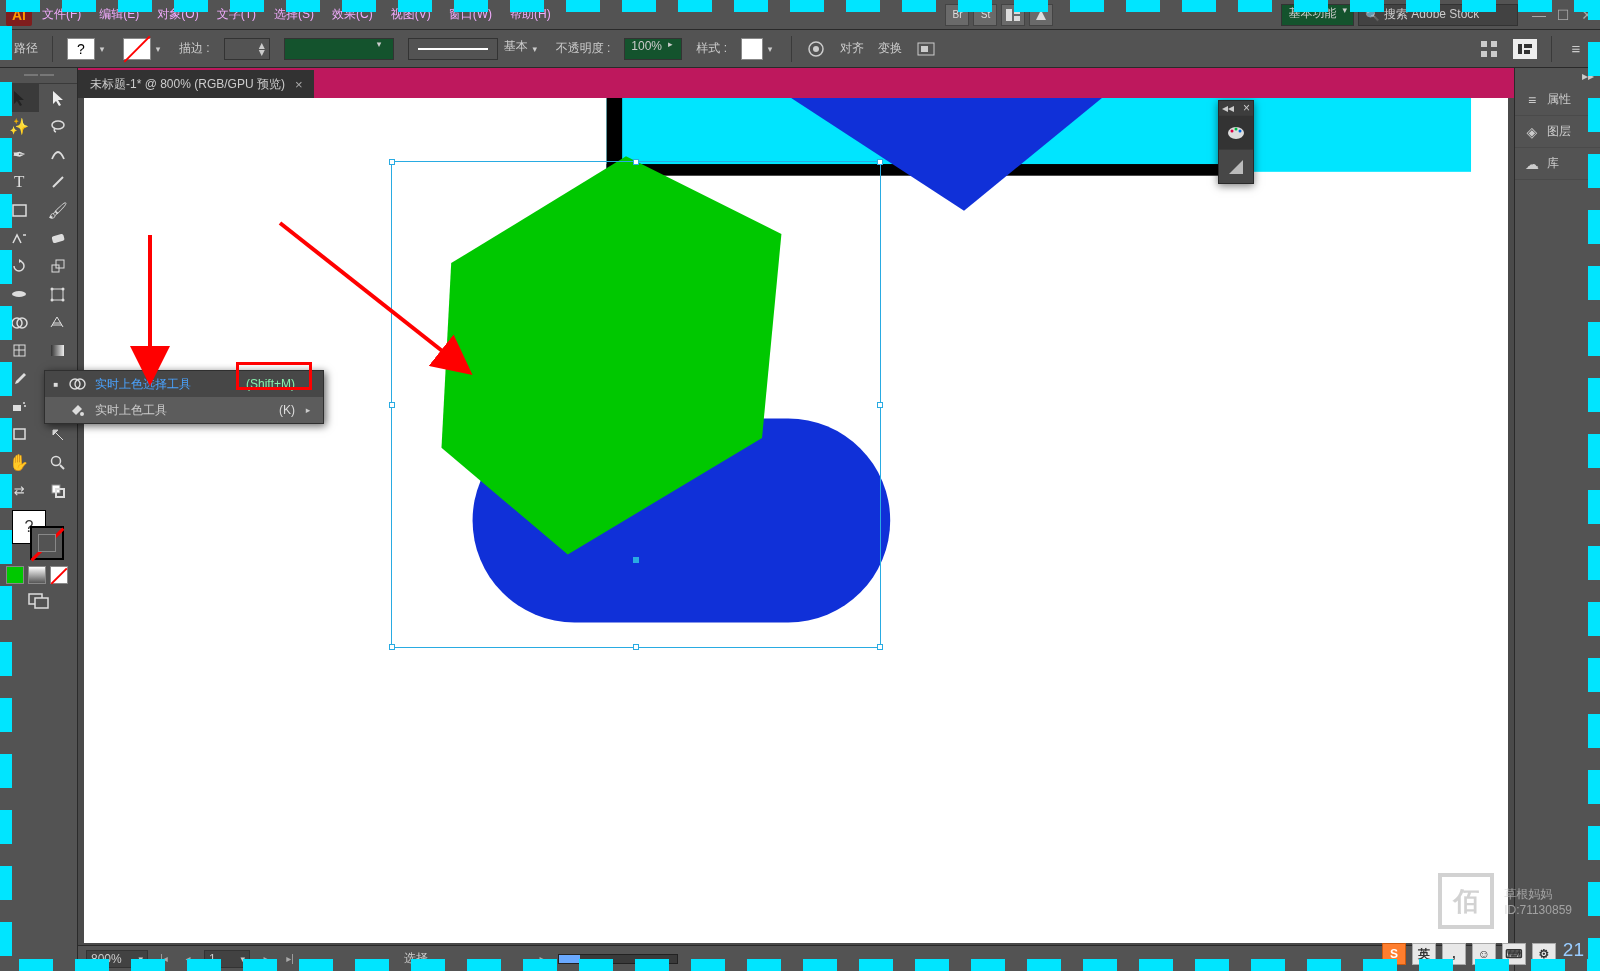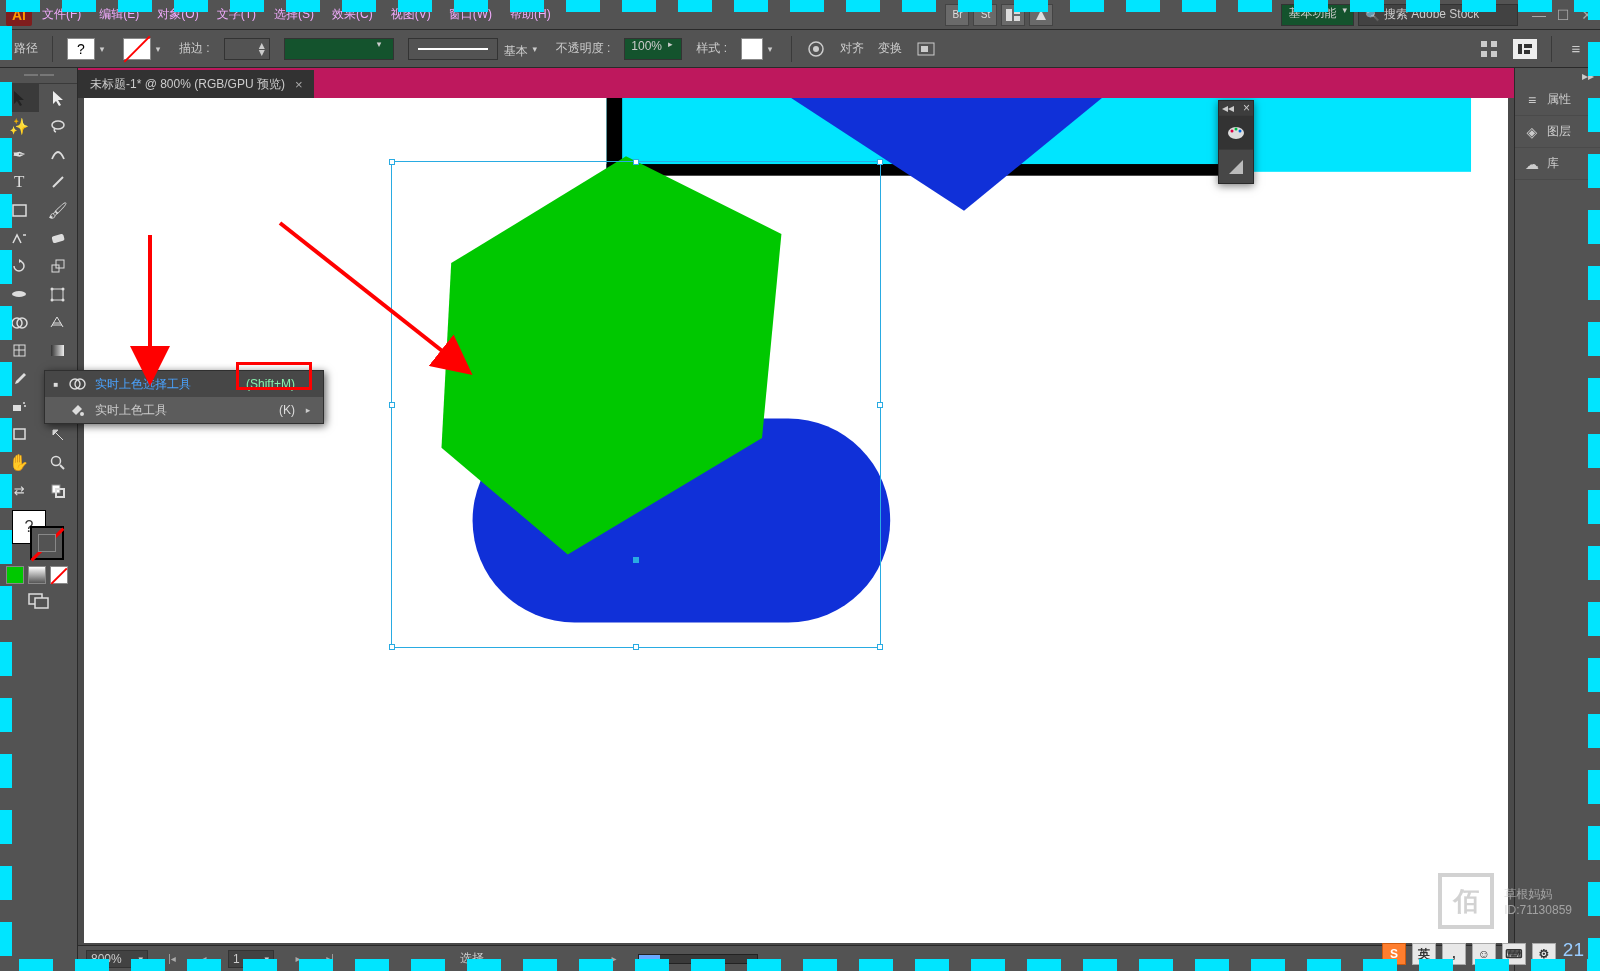--- a/index.html
+++ b/index.html
@@ -41,21 +41,21 @@
 .fs-stroke::after{content:"";position:absolute;inset:6px;background:#535353;border:1px solid #888}
 .fs-stroke .nodiag{position:absolute;width:150%;height:3px;background:red;transform:rotate(-45deg);top:50%;left:-25%}
 .color-row{grid-column:1/3;height:22px;display:flex;gap:4px;padding:0 6px;align-items:center}
 .cr-sw{width:18px;height:18px;border:1px solid #888}
 .doc-area{flex:1;display:flex;flex-direction:column;background:#323232;min-width:0}
 .tabbar{height:30px;background:#be185d;display:flex;align-items:flex-end}
 .doctab{height:28px;background:#323232;padding:0 12px;display:flex;align-items:center;gap:10px;color:#ddd;font-size:12px}
 .doctab .x{color:#aaa;font-size:13px}
 .canvas-wrap{flex:1;position:relative;background:#4a4a4a;overflow:hidden}
 .canvas{position:absolute;left:6px;top:0;right:6px;bottom:28px;background:#fff}
-.statusbar{height:26px;background:#535353;display:flex;align-items:center;padding:0 8px;gap:16px;border-top:1px solid #2a2a2a;position:absolute;left:0;right:0;bottom:0}
+.statusbar{height:26px;background:#535353;display:flex;align-items:center;padding:0 8px;gap:8px;border-top:1px solid #2a2a2a;position:absolute;left:0;right:0;bottom:0}
 .status-sel{width:62px;height:18px;background:#424242;border:1px solid #333;display:flex;align-items:center;padding:0 4px;justify-content:space-between;font-size:11px}
 .nav-btn{width:16px;height:16px;display:flex;align-items:center;justify-content:center;color:#aaa;font-size:10px}
 .status-prog{width:120px;height:10px;background:#3a3a3a;border:1px solid #222;position:relative}
 .status-prog-fill{position:absolute;left:0;top:0;bottom:0;width:18%;background:#6aa9ff}
 .right-dock{width:86px;background:#535353;border-left:1px solid #2a2a2a;display:flex;flex-direction:column}
 .rd-head{height:16px;display:flex;justify-content:flex-end;align-items:center;padding-right:6px;font-size:11px;color:#aaa}
 .rd-row{height:32px;display:flex;align-items:center;gap:6px;padding:0 8px;color:#ddd;font-size:12px;border-bottom:1px solid #4a4a4a}
 .rd-icon{width:18px;height:18px;display:flex;align-items:center;justify-content:center;font-size:14px}
 .float-panel{position:absolute;right:10px;top:2px;width:36px;background:#474747;border:1px solid #2a2a2a;box-shadow:0 2px 8px rgba(0,0,0,.5);z-index:20}
 .fp-head{height:14px;background:#3d3d3d;display:flex;justify-content:space-between;align-items:center;padding:0 3px;font-size:10px;color:#aaa}
@@ -153,21 +153,21 @@
       <span></span>
       <span style="display:flex;flex-direction:column;font-size:7px;line-height:7px">
           <span>▴</span>
           <span>▾</span>
         </span>
     </div>
     <div class="opt-select" style="width:110px">
       <span style="width:80px"></span>
         <span style="font-size:9px">▾</span>
     </div>
-    <div style="display:flex;align-items:flex-end">
+    <div style="display:flex;align-items:flex-start">
       <div class="stroke-preview">
           <div class="stroke-line"></div>
         </div>
       <span class="opt-label" style="margin-left:6px">基本</span>
       <div class="opt-drop">▾</div>
     </div>
     <span class="opt-label">不透明度 :</span>
     <div class="opt-select" style="width:58px">
       <span>100%</span>
         <span style="font-size:9px">▸</span>

